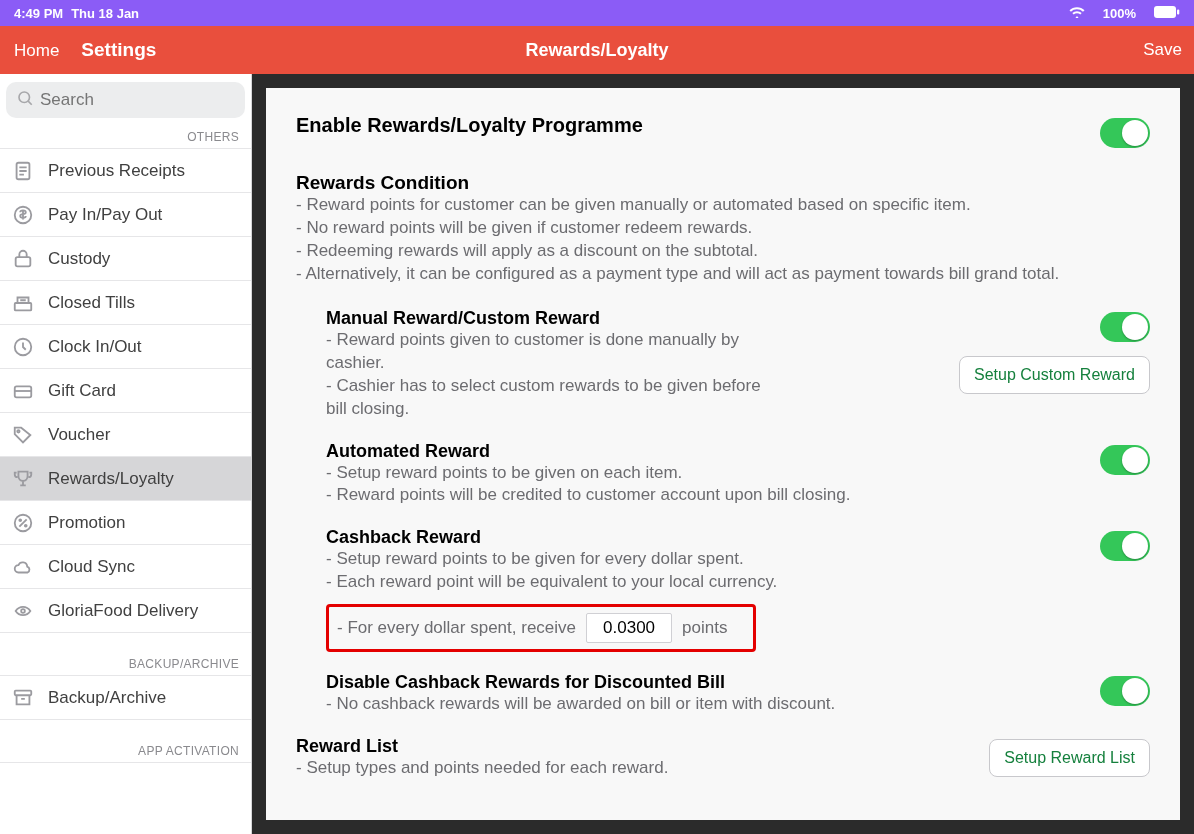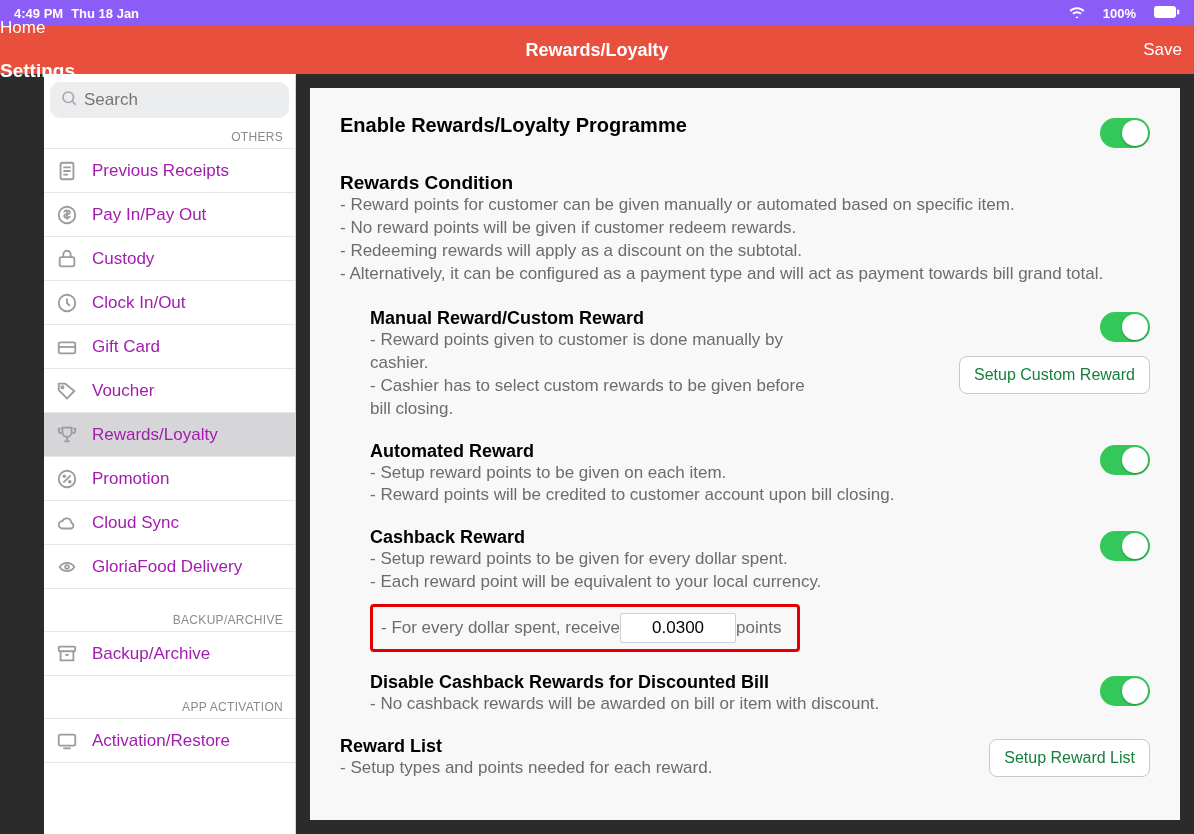--- a/index.html
+++ b/index.html
@@ -1,52 +1,52 @@
 <!DOCTYPE html>
 <html><head>
   <meta charset="utf-8">
   <style>
     * { margin: 0; padding: 0; box-sizing: border-box; font-family: -apple-system, BlinkMacSystemFont, "Segoe UI", Helvetica, Arial, sans-serif; }
     body { width: 1194px; height: 834px; overflow: hidden; display: flex; flex-direction: column; background: #2b2b2b; }
     .status-bar { height: 22px; background: #8b5cf6; display: flex; align-items: center; padding: 13px 14px; color: #fff; font-size: 13px; font-weight: 600; }
     .status-left { display: flex; gap: 8px; }
     .status-right { margin-left: auto; display: flex; align-items: flex-end; gap: 18px; }
     .nav-bar { height: 48px; background: #e94f3d; display: flex; align-items: center; position: relative; }
-    .nav-left { display: flex; align-items: baseline; gap: 22px; color: #fff; flex-direction: column; }
+    .nav-left { display: flex; align-items: baseline; gap: 22px; padding-left: 14px; color: #fff; }
     .nav-home { font-size: 17px; font-weight: 400; }
     .nav-settings { font-size: 19px; font-weight: 700; }
     .nav-title { position: absolute; left: 0; right: 0; text-align: center; color: #fff; font-size: 18px; font-weight: 700; pointer-events:none; }
     .nav-right { margin-left: auto; padding-right: 12px; color: #fff; font-size: 17px; }
-    .main { flex: 1; display: flex; min-height: 0; padding-left: 44px; }
+    .main { flex: 1; display: flex; min-height: 0; }
     .sidebar { width: 252px; background: #fff; border-right: 1px solid #d6d6d8; display: flex; flex-direction: column; overflow: hidden; }
     .search-wrap { padding: 8px 6px 6px; background: #fff; }
     .search-field { display:flex; align-items:center; gap:6px; height: 36px; background: #ecedee; border-radius: 10px; padding: 0 10px; color:#7a7a7e; }
     .search-field svg { width:18px; height:18px; opacity:.6; }
     .search-input { border: none; background: transparent; font-size: 17px; color: #333; outline: none; flex:1; }
     .section-header { font-size: 12px; color: #8a8a8e; padding: 6px 12px 4px; letter-spacing: .3px; border-bottom: 1px solid #e6e6e8; text-align: right; }
     .section-header.mt { padding-top: 24px; }
-    .sidebar-item { display:flex; align-items:center; gap:12px; height: 44px; padding: 0 10px; font-size: 17px; color: #a21caf; border-bottom: 1px solid #e6e6e8; cursor: pointer; }
+    .sidebar-item { display:flex; align-items:center; gap:12px; height: 44px; padding: 0 10px; font-size: 17px; color: #404040; border-bottom: 1px solid #e6e6e8; cursor: pointer; }
     .sidebar-item.selected { background: #d6d6d8; }
     .sidebar-item .glyph { width: 26px; height: 26px; display:inline-flex; align-items:center; justify-content:center; color:#9b9ba0; }
     .content { flex:1; padding: 14px; min-width:0; overflow:hidden; }
     .card { background: #f8f8f8; border-radius: 0; height: 100%; padding: 26px 30px; overflow-y: auto; }
     .row { display:flex; align-items:flex-start; gap: 14px; }
     .row + .row { margin-top: 20px; }
     .row .text { flex:1; }
     .h1 { font-size: 20px; font-weight: 700; color:#000; }
     .h2 { font-size: 19px; font-weight: 700; color:#000; margin-top: 24px; }
     .h3 { font-size: 18px; font-weight: 700; color:#000; }
     .desc { font-size: 17px; color:#6c6c70; line-height: 1.35; }
     .indent { margin-left: 30px; }
     .toggle { position:relative; width: 50px; height: 30px; border-radius: 15px; background:#34c759; flex-shrink:0; margin-top:4px; }
     .toggle::after { content:""; position:absolute; right:2px; top:2px; width:26px; height:26px; background:#fff; border-radius:50%; box-shadow:0 1px 2px rgba(0,0,0,.3); }
     .btn-outline { border:1px solid #c8c8cc; color:#15803d; background:#fff; font-size:16px; padding: 9px 14px; border-radius: 8px; cursor:pointer; white-space:nowrap; align-self:center; }
     .subsection { margin-top: 22px; }
-    .callout { border: 3px solid #e40000; border-radius: 4px; margin-top: 10px; padding: 6px 8px; display:flex; align-items:center; gap: 0; font-size:17px; color:#6c6c70; width: 430px; }
-    .callout .num-input { width: 116px; height: 30px; border:1px solid #d0d0d4; border-radius:2px; text-align:center; font-size:17px; background:#fff; }
+    .callout { border: 3px solid #e40000; border-radius: 4px; margin-top: 10px; padding: 6px 8px; display:flex; align-items:center; gap: 10px; font-size:17px; color:#6c6c70; width: 430px; }
+    .callout .num-input { width: 86px; height: 30px; border:1px solid #d0d0d4; border-radius:2px; text-align:center; font-size:17px; background:#fff; }
     .col-right { display:flex; flex-direction:column; align-items:flex-end; gap:14px; }
     .actions-right { margin-left:auto; }
   </style>
 </head>
 <body>
 
 <div class="status-bar">
   <div class="status-left">
     <span>4:49 PM</span>
     <span>Thu 18 Jan</span>
@@ -115,20 +115,29 @@
           <svg width="22" height="22" viewBox="0 0 24 24" fill="none" stroke="currentColor" stroke-width="2">
             <rect x="4" y="10" width="16" height="10" rx="2"></rect>
             <path d="M8 10V7a4 4 0 018 0v3"></path>
           </svg>
         </span>
       <span>Custody</span>
     </div>
     <div class="sidebar-item">
       <span class="glyph">
           <svg width="22" height="22" viewBox="0 0 24 24" fill="none" stroke="currentColor" stroke-width="2">
+            <rect x="3" y="12" width="18" height="8" rx="1"></rect>
+            <path d="M6 12V6h12v6M9 9h6"></path>
+          </svg>
+        </span>
+      <span>Closed Tills</span>
+    </div>
+    <div class="sidebar-item">
+      <span class="glyph">
+          <svg width="22" height="22" viewBox="0 0 24 24" fill="none" stroke="currentColor" stroke-width="2">
             <circle cx="12" cy="12" r="9"></circle>
             <path d="M12 7v5l3 3"></path>
           </svg>
         </span>
       <span>Clock In/Out</span>
     </div>
     <div class="sidebar-item">
       <span class="glyph">
           <svg width="22" height="22" viewBox="0 0 24 24" fill="none" stroke="currentColor" stroke-width="2">
             <rect x="3" y="7" width="18" height="12" rx="2"></rect>
@@ -188,29 +197,20 @@
       <span class="glyph">
           <svg width="22" height="22" viewBox="0 0 24 24" fill="none" stroke="currentColor" stroke-width="2">
             <rect x="3" y="4" width="18" height="5" rx="1"></rect>
             <path d="M5 9v10h14V9M10 13h4"></path>
           </svg>
         </span>
       <span>Backup/Archive</span>
     </div>
 
     <div class="section-header mt">APP ACTIVATION</div>
-    <div class="sidebar-item">
-      <span class="glyph">
-          <svg width="22" height="22" viewBox="0 0 24 24" fill="none" stroke="currentColor" stroke-width="2">
-            <rect x="3" y="5" width="18" height="12" rx="2"></rect>
-            <path d="M8 20h8"></path>
-          </svg>
-        </span>
-      <span>Activation/Restore</span>
-    </div>
   </aside>
 
   <main class="content">
     <div class="card">
 
       <div class="row">
         <div class="text">
             <div class="h1">Enable Rewards/Loyalty Programme</div>
           </div>
         <div class="toggle"></div>

